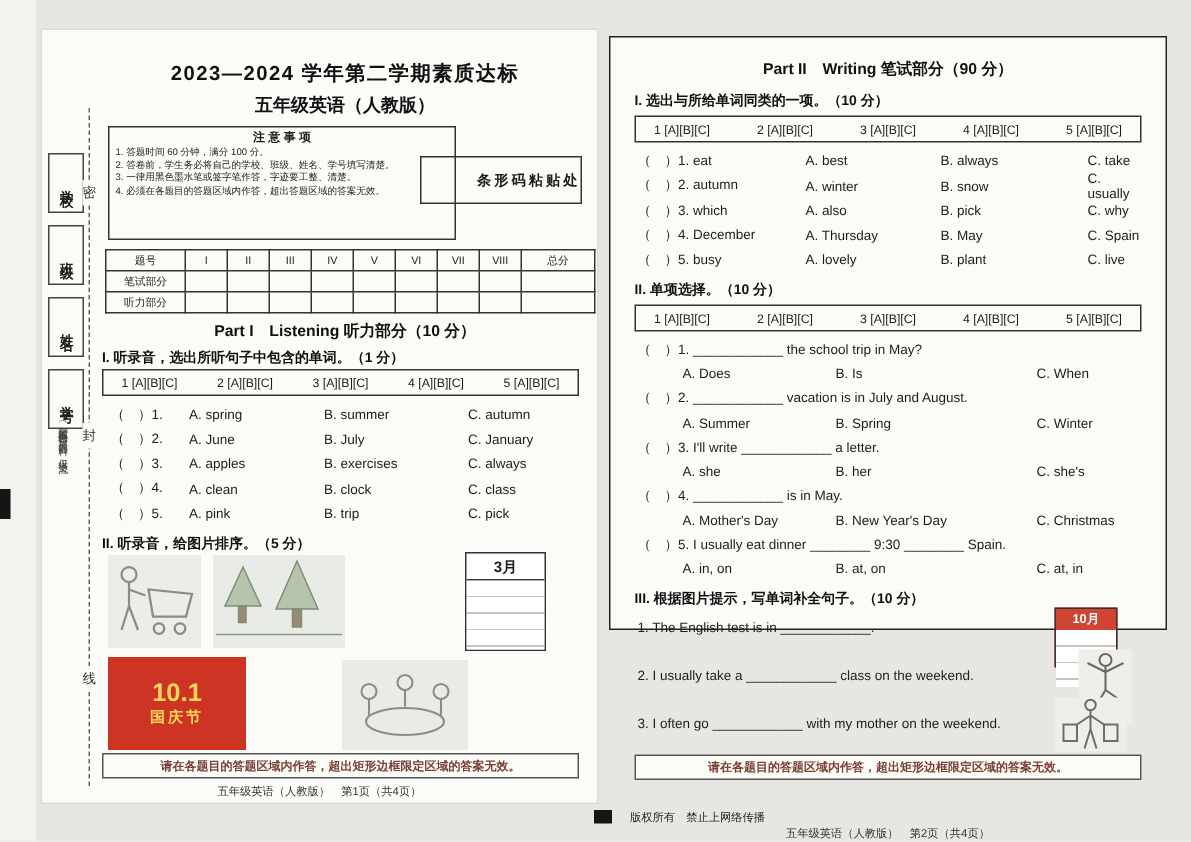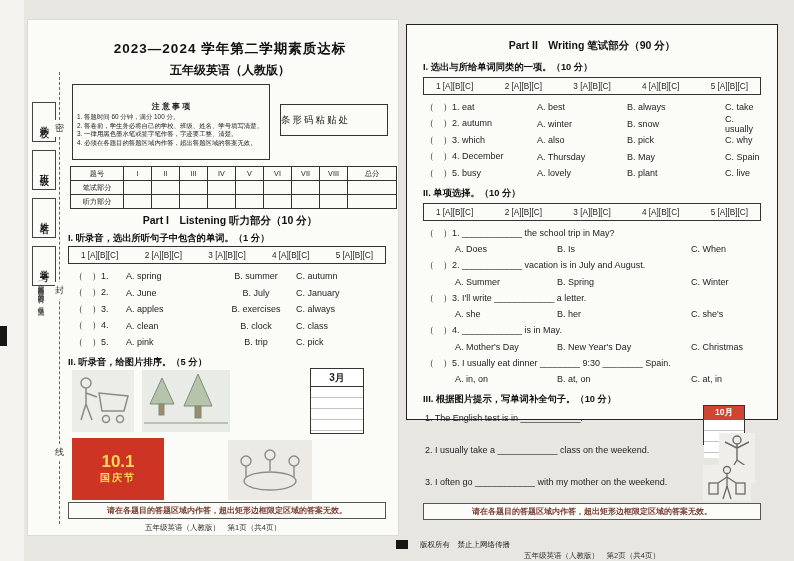--- a/index.html
+++ b/index.html
@@ -19,45 +19,45 @@
           writing-mode:vertical-rl;text-orientation:upright;font-size:9px;font-weight:bold;
           display:flex;align-items:center;justify-content:center;letter-spacing:3px;}
   .sealline{position:absolute;left:31px;top:52px;height:452px;border-left:1px dashed #666;}
   .sealchar{position:absolute;left:27px;font-size:9px;background:#fbfbf8;padding:2px 0;color:#333;}
   .vnote{position:absolute;left:8px;top:258px;height:240px;writing-mode:vertical-rl;text-orientation:upright;
          font-size:6.5px;color:#444;letter-spacing:1px;}
 
   .title{position:absolute;left:40px;right:6px;top:20px;text-align:center;font-size:13.5px;font-weight:bold;letter-spacing:1px;color:#111;}
   .subtitle{position:absolute;left:40px;right:6px;top:42px;text-align:center;font-size:12px;font-weight:bold;color:#111;}
 
-  .notice{position:absolute;left:44px;top:64px;width:198px;height:76px;border:1.2px solid #333;
-          padding:16px 4px;box-sizing:border-box;background:#fbfbf8;}
+  .notice{position:absolute;left:44px;top:64px;width:232px;height:76px;border:1.2px solid #333;
+          padding:1px 4px;box-sizing:border-box;background:#fbfbf8;}
   .notice-title{text-align:center;font-size:8px;font-weight:bold;margin-bottom:1px;}
   .notice-item{font-size:6.4px;line-height:1.34;color:#222;}
 
   .barcode{position:absolute;left:252px;top:84px;width:106px;height:30px;border:1.2px solid #333;
-           display:flex;align-items:center;justify-content:flex-start;font-size:9.5px;font-weight:normal;letter-spacing:2px;}
+           display:flex;align-items:center;justify-content:flex-end;font-size:9.5px;font-weight:bold;letter-spacing:2px;}
 
   .score-table{position:absolute;left:42px;top:146px;border-collapse:collapse;background:#fbfbf8;}
   .score-table td{border:1px solid #333;height:13px;text-align:center;font-size:7.2px;padding:0;}
   .score-table .c0{width:52px;} .score-table .cr{width:27px;} .score-table .c9{width:48px;}
 
   .part-head{position:absolute;left:40px;right:6px;text-align:center;font-weight:bold;font-size:10.5px;color:#111;}
   .ph1{top:194px;}
   .sec-title{position:absolute;font-weight:bold;font-size:9.3px;color:#111;}
   .s1t{left:40px;top:212px;} .s2t{left:40px;top:336px;}
 
   .ans-box{position:absolute;border:1.1px solid #333;display:flex;align-items:center;justify-content:space-between;
            font-size:8.2px;padding:0 12px;box-sizing:border-box;background:#fbfbf8;}
   .ab1{left:40px;top:226px;width:318px;height:18px;}
 
   .qlist{position:absolute;}
   .ql1{left:46px;top:248px;width:314px;}
   .q-row{display:flex;height:16.5px;align-items:center;font-size:9px;}
-  .ql1 .qn{width:52px;} .ql1 .qa{width:90px;} .ql1 .qb{width:80px;text-align:center;} .ql1 .qc{flex:1;}
+  .ql1 .qn{width:52px;} .ql1 .qa{width:90px;} .ql1 .qb{width:96px;} .ql1 .qc{flex:1;}
 
   .img{position:absolute;overflow:hidden;}
   .img-shop{left:44px;top:350px;width:62px;height:62px;background:#ececé8;background:#ecece8;}
   .img-park{left:114px;top:350px;width:88px;height:62px;background:#e9ece6;}
   .cal{border:1.3px solid #333;background:#fff;box-sizing:border-box;}
   .cal3{left:282px;top:348px;width:54px;height:66px;}
   .cal-head{height:17px;border-bottom:1px solid #333;display:flex;align-items:center;justify-content:center;
             font-weight:bold;font-size:10px;}
   .cal-grid{height:100%;background:repeating-linear-gradient(#fff 0 10px,#c5c5c0 10px 11px);}
   .img-nat{left:44px;top:418px;width:92px;height:62px;background:#cd3424;color:#ffd85a;

